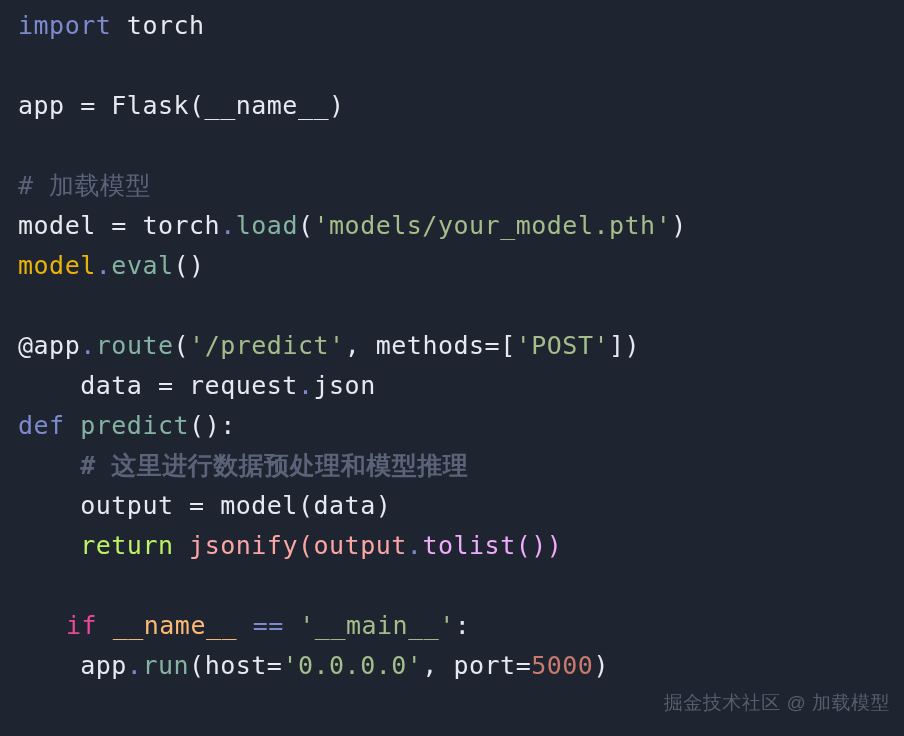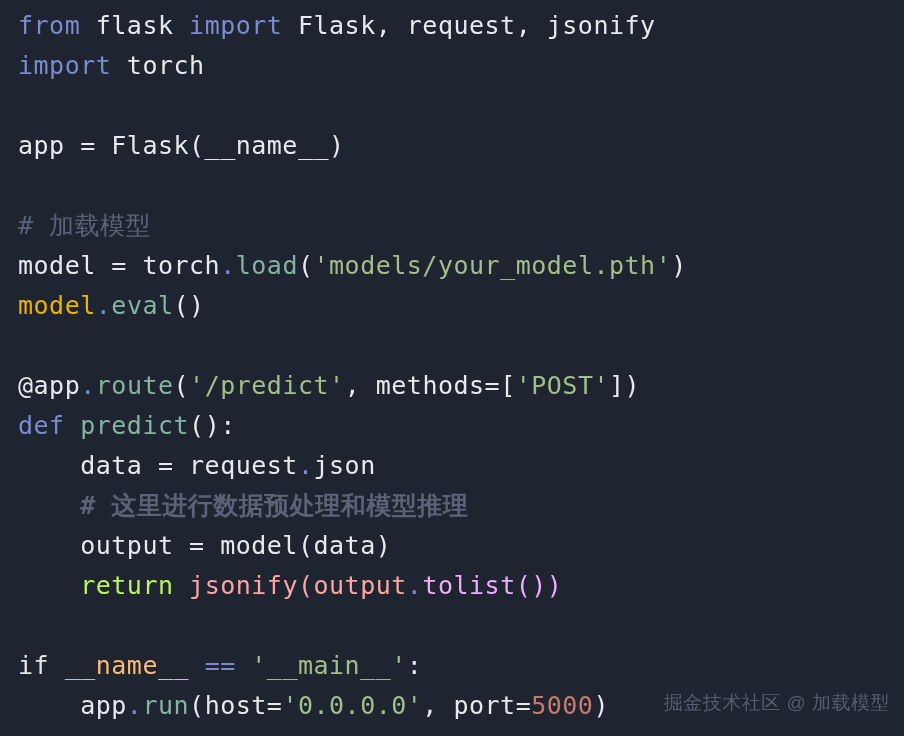--- a/index.html
+++ b/index.html
@@ -36,34 +36,33 @@
     font-size: 19px;
     font-family: "Liberation Sans", "DejaVu Sans", sans-serif;
     letter-spacing: 0.5px;
   }
 </style>
 </head>
 <body style="background: rgb(30, 36, 48);">
 
 <div class="code-area">
   <div id="code-lines">
-      <div class="line"><span style="color: rgb(125, 138, 205);">from</span><span style="color: rgb(230, 233, 240);"> flask </span><span style="color: rgb(125, 138, 205);">import</span><span style="color: rgb(230, 233, 240);"> Flask, request, jsonify</span></div>
       <div class="line"><span style="color: rgb(125, 138, 205);">import</span><span style="color: rgb(230, 233, 240); text-align: right;"> torch</span></div>
       <div class="line">&nbsp;</div>
       <div class="line"><span style="color: rgb(230, 233, 240);">app = Flask(__name__)</span></div>
       <div class="line">&nbsp;</div>
       <div class="line"><span style="color: rgb(90, 99, 119);"># 加载模型</span></div>
       <div class="line"><span style="color: rgb(230, 233, 240);">model = torch</span><span style="color: rgb(125, 138, 205);">.</span><span style="color: rgb(134, 179, 161);">load</span><span style="color: rgb(230, 233, 240);">(</span><span style="color: rgb(164, 189, 138);">'models/your_model.pth'</span><span style="color: rgb(230, 233, 240);">)</span></div>
       <div class="line"><span style="color: #eab308;">model</span><span style="color: rgb(125, 138, 205);">.</span><span style="color: rgb(134, 179, 161);">eval</span><span style="color: rgb(230, 233, 240);">()</span></div>
       <div class="line">&nbsp;</div>
       <div class="line"><span style="color: rgb(230, 233, 240);">@app</span><span style="color: rgb(125, 138, 205);">.</span><span style="color: rgb(134, 179, 161);">route</span><span style="color: rgb(230, 233, 240);">(</span><span style="color: rgb(164, 189, 138);">'/predict'</span><span style="color: rgb(230, 233, 240);">, methods=[</span><span style="color: rgb(164, 189, 138);">'POST'</span><span style="color: rgb(230, 233, 240);">])</span></div>
+      <div class="line"><span style="color: rgb(230, 233, 240);">    data = request</span><span style="color: rgb(125, 138, 205);">.</span><span style="color: rgb(230, 233, 240);">json</span></div>
       <div class="line"><span style="color: rgb(125, 138, 205);">def </span><span style="color: rgb(134, 179, 161);">predict</span><span style="color: rgb(230, 233, 240);">():</span></div>
-      <div class="line"><span style="color: rgb(230, 233, 240);">    data = request</span><span style="color: rgb(125, 138, 205);">.</span><span style="color: rgb(230, 233, 240);">json</span></div>
       <div class="line"><span style="color: rgb(90, 99, 119); font-weight: bold;">    # 这里进行数据预处理和模型推理</span></div>
       <div class="line"><span style="color: rgb(230, 233, 240);">    output = model(data)</span></div>
       <div class="line"><span style="color: rgb(230, 233, 240);">    </span><span style="color: #bef264;">return</span><span style="color: #fca5a5;"> jsonify(output</span><span style="color: rgb(125, 138, 205);">.</span><span style="color: #f0abfc;">tolist())</span></div>
       <div class="line">&nbsp;</div>
-      <div class="line"><span style="color: #e5e5e5;">if</span><span style="color: #fdba74;"> __name__ </span><span style="color: rgb(125, 138, 205);">==</span><span style="color: rgb(230, 233, 240);"> </span><span style="color: rgb(164, 189, 138);">'__main__'</span><span style="color: rgb(230, 233, 240);">:</span></div>
+      <div class="line"><span style="color: #ec4899; margin-left: 48px;">if</span><span style="color: #fdba74;"> __name__ </span><span style="color: rgb(125, 138, 205);">==</span><span style="color: rgb(230, 233, 240);"> </span><span style="color: rgb(164, 189, 138);">'__main__'</span><span style="color: rgb(230, 233, 240);">:</span></div>
       <div class="line"><span style="color: rgb(230, 233, 240);">    app</span><span style="color: rgb(125, 138, 205);">.</span><span style="color: rgb(134, 179, 161);">run</span><span style="color: rgb(230, 233, 240);">(host=</span><span style="color: rgb(164, 189, 138);">'0.0.0.0'</span><span style="color: rgb(230, 233, 240);">, port=</span><span style="color: rgb(201, 122, 109);">5000</span><span style="color: rgb(230, 233, 240);">)</span></div>
     </div>
 </div>
 
 <div class="watermark" style="color: rgb(86, 93, 109);">掘金技术社区 @ 加载模型</div>
 
 </body></html>

